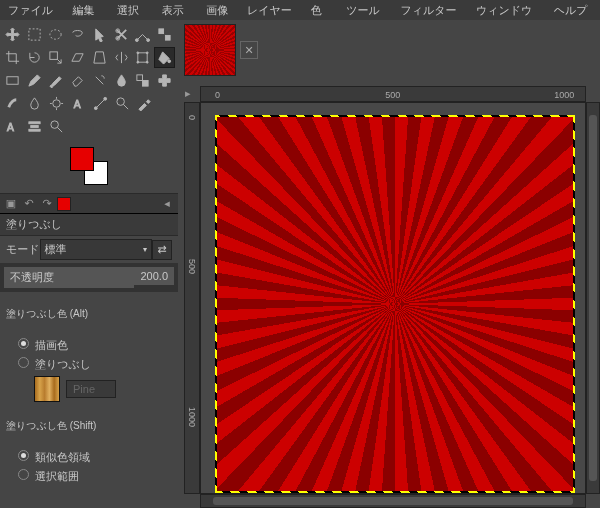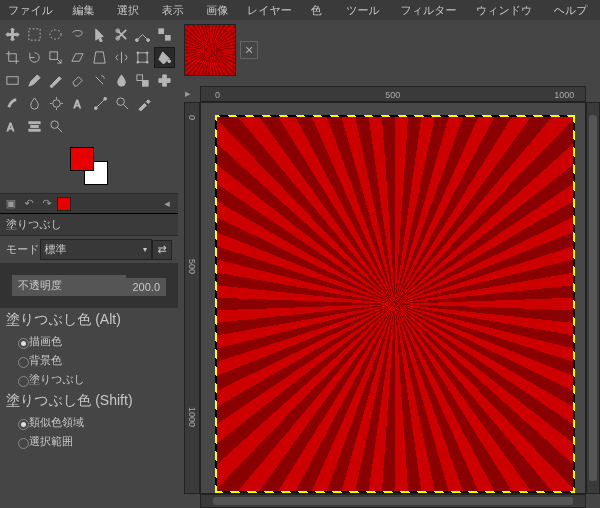--- a/index.html
+++ b/index.html
@@ -17,25 +17,25 @@
 .sw-bg{position:absolute;width:24px;height:24px;background:#fff;border:1px solid #000;left:14px;top:14px}
 .dockbar{height:20px;background:#383838;display:flex;align-items:center;padding:0 3px;gap:2px;border-top:1px solid #2a2a2a}
 .dockbar .db{width:16px;height:16px;display:flex;align-items:center;justify-content:center;color:#999;cursor:pointer}
 .dockbar .swatch{width:14px;height:14px;background:#e60000;border:1px solid #222}
 .dockbar .chev{margin-left:auto}
 .section-title{background:#3a3a3a;padding:3px 6px;border-top:1px solid #000000;border-bottom:1px solid #2a2a2a}
 .row{display:flex;align-items:center;padding:3px 6px;}
 .select{background:#383838;border:1px solid #222;padding:2px 4px;display:flex;align-items:center;min-width:50px;cursor:pointer}
 .select .arr{margin-left:auto;font-size:8px}
 .iconbtn{width:20px;height:20px;background:#383838;border:1px solid #222;display:flex;align-items:center;justify-content:center;cursor:pointer}
-.opacity-row{display:flex;align-items:flex-end;background:#323232;padding:12px}
+.opacity-row{display:flex;align-items:flex-start;background:#323232;padding:4px}
 .opacity-label{padding:3px 6px;flex:1;background:linear-gradient(to right,#555 100%,#323232 100%)}
 .opacity-val{padding:3px 6px;background:#555}
-.subhdr{padding:3px 6px;font-size:14px}
-.radio-row{display:flex;align-items:flex-end;padding:2px 6px 2px 18px;cursor:pointer}
+.subhdr{padding:15px 6px;font-size:10px}
+.radio-row{display:flex;align-items:flex-start;padding:2px 6px 2px 18px;gap:6px;cursor:pointer}
 .radio{width:11px;height:11px;border-radius:50%;border:1px solid #888;display:flex;align-items:center;justify-content:center}
 .radio.on::after{content:"";width:5px;height:5px;background:#ddd;border-radius:50%}
 .pattern-box{display:flex;align-items:center;padding:2px 6px 2px 34px;gap:6px}
 .pattern-sw{width:26px;height:26px;background:linear-gradient(90deg,#a86c1e 0%,#d6a24a 20%,#b87c2e 40%,#e0b060 60%,#a86c1e 80%,#d6a24a 100%);border:1px solid #111}
 .pattern-name{background:#3a3a3a;border:1px solid #222;padding:2px 6px;color:#666;min-width:50px}
 .canvas-area{position:absolute;left:178px;top:20px;right:0;bottom:0;background:#454545}
 .imgtab{position:absolute;left:6px;top:4px;display:flex;align-items:center;gap:4px}
 .thumb{width:52px;height:52px;background:#b00000;border:1px solid #222}
 .thumb::after{content:"";display:block;width:100%;height:100%;background:repeating-conic-gradient(from 0deg at 50% 50%,#c00 0deg 4deg,#900 4deg 8deg)}
 .closebtn{width:18px;height:18px;border:1px solid #666;display:flex;align-items:center;justify-content:center;cursor:pointer;color:#aaa}
@@ -303,26 +303,26 @@
     <div class="opacity-val">200.0</div>
   </div>
 
   <div class="subhdr">塗りつぶし色 (Alt)</div>
   <div class="radio-row">
       <div class="radio on"></div>
       <span>描画色</span>
     </div>
   <div class="radio-row">
       <div class="radio"></div>
-      <span>背景色</span>
-    </div>
-  <div class="radio-row">
-      <div class="radio"></div>
       <span>塗りつぶし</span>
     </div>
+  <div class="pattern-box">
+    <div class="pattern-sw"></div>
+    <div class="pattern-name">Pine</div>
+  </div>
 
   <div class="subhdr">塗りつぶし色 (Shift)</div>
   <div class="radio-row">
       <div class="radio on"></div>
       <span>類似色領域</span>
     </div>
   <div class="radio-row">
       <div class="radio"></div>
       <span>選択範囲</span>
     </div>

